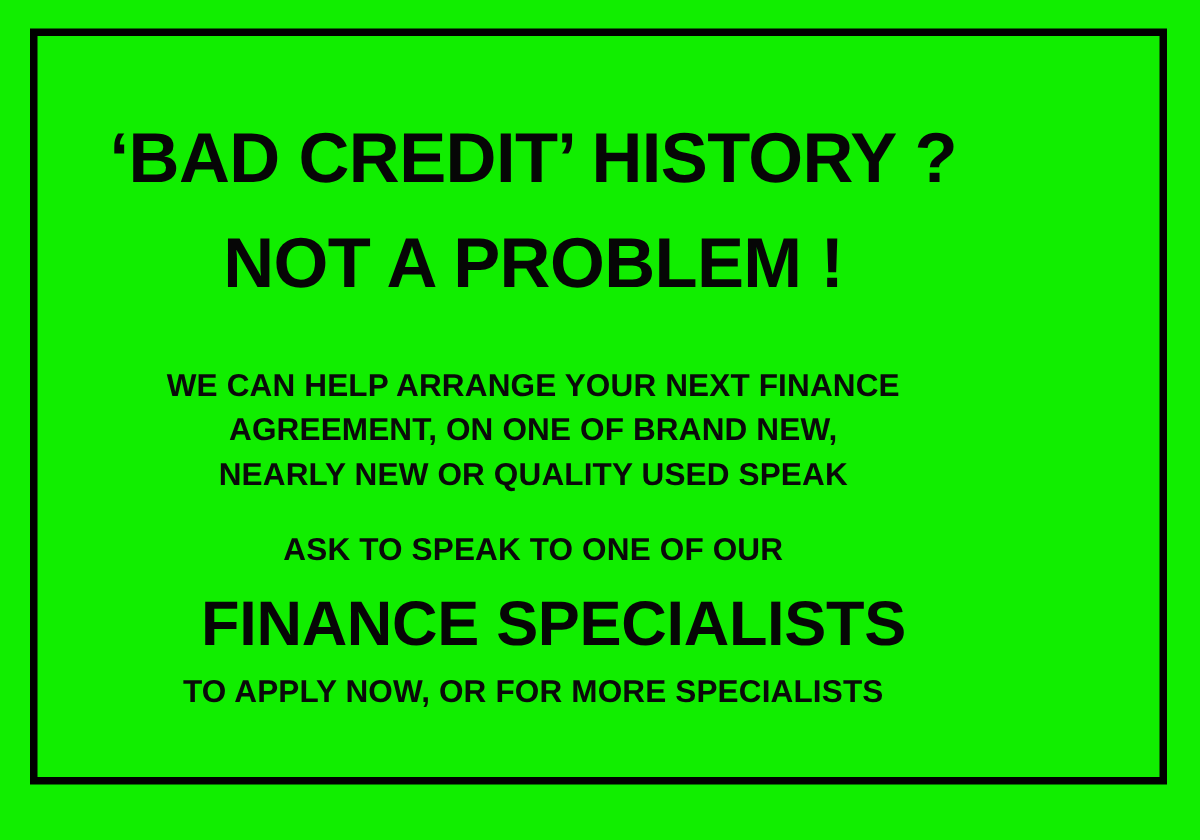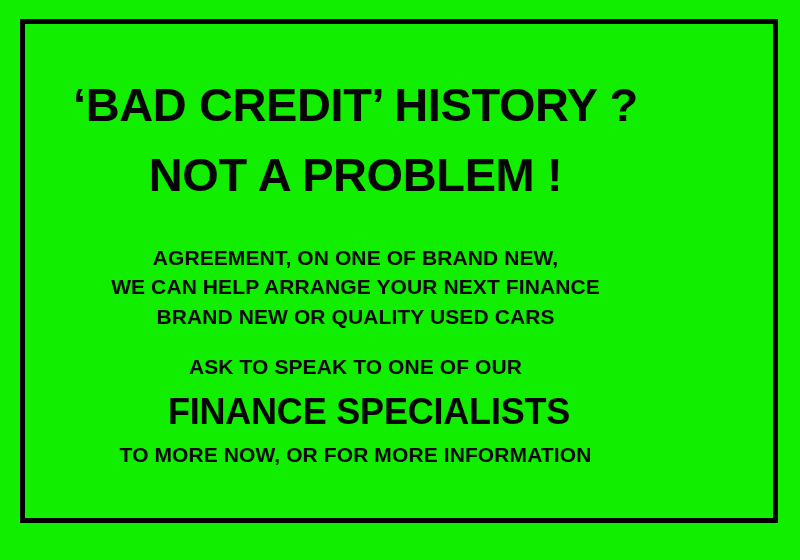--- a/index.html
+++ b/index.html
@@ -69,21 +69,21 @@
     letter-spacing: 0.1px;
     white-space: nowrap;
     color: #0a0a0a;
   }
 
   #body-block { margin-top: 42px; }
 
   #ask-line { margin-top: 20px; }
 
   #specialists {
-    font-size: 36px;
+    font-size: 42px;
     font-weight: bold;
     line-height: 1.12;
     letter-spacing: -0.2px;
     white-space: nowrap;
     margin-top: 10px;
     color: #060606;
     margin-left: 27px;
   }
 
   #apply-line { margin-top: 8px; }
@@ -95,25 +95,25 @@
 
   <div id="frame"></div>
 
   <div id="content">
 
     <div class="headline" id="headline-1">‘BAD CREDIT’ HISTORY ?</div>
 
     <div class="headline" id="headline-2">NOT A PROBLEM !</div>
 
     <div id="body-block">
+      <div class="body-line">WE CAN HELP ARRANGE YOUR NEXT FINANCE</div>
       <div class="body-line">AGREEMENT, ON ONE OF BRAND NEW,</div>
-      <div class="body-line">WE CAN HELP ARRANGE YOUR NEXT FINANCE</div>
-      <div class="body-line">BRAND NEW OR QUALITY USED CARS</div>
+      <div class="body-line">NEARLY NEW OR QUALITY USED SPEAK</div>
     </div>
 
     <div class="body-line" id="ask-line">ASK TO SPEAK TO ONE OF OUR</div>
 
     <div id="specialists">FINANCE SPECIALISTS</div>
 
-    <div class="body-line" id="apply-line">TO MORE NOW, OR FOR MORE INFORMATION</div>
+    <div class="body-line" id="apply-line">TO APPLY NOW, OR FOR MORE SPECIALISTS</div>
 
   </div>
 </div>
 
 </body></html>

